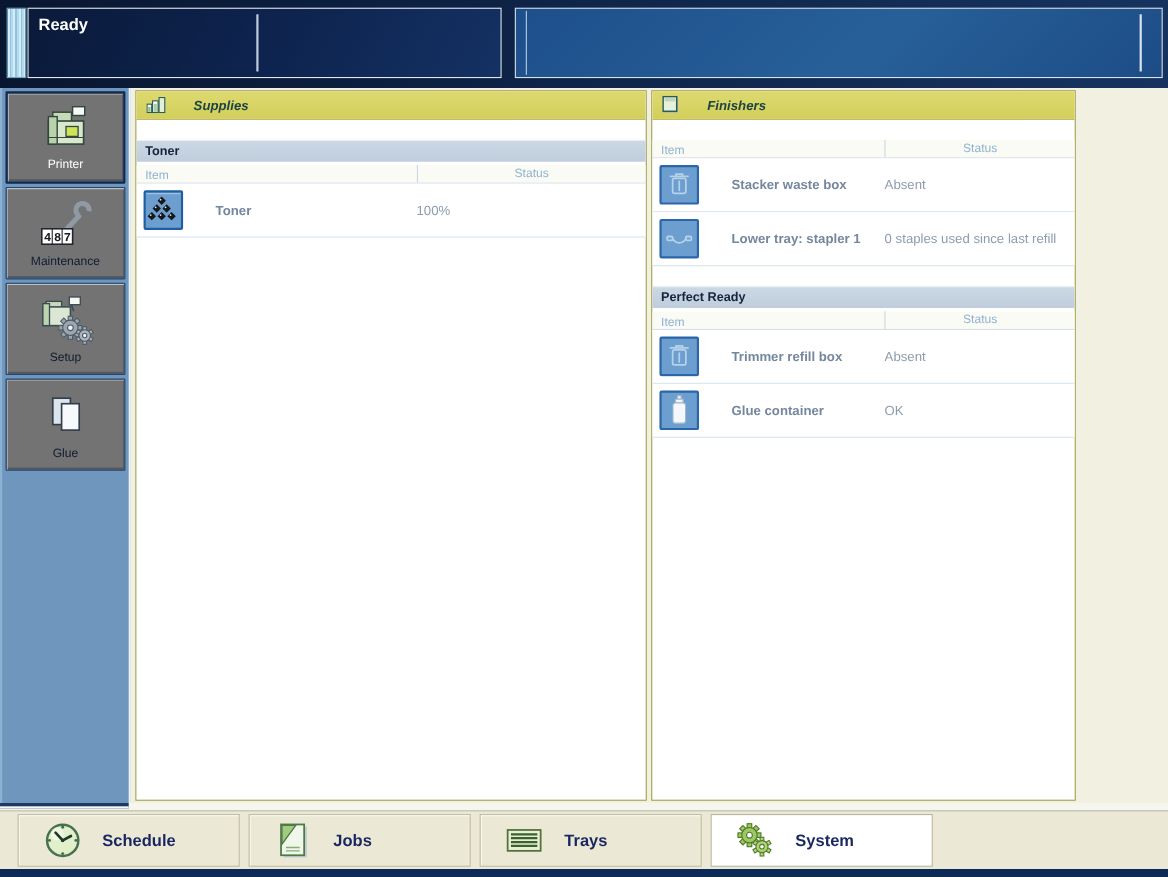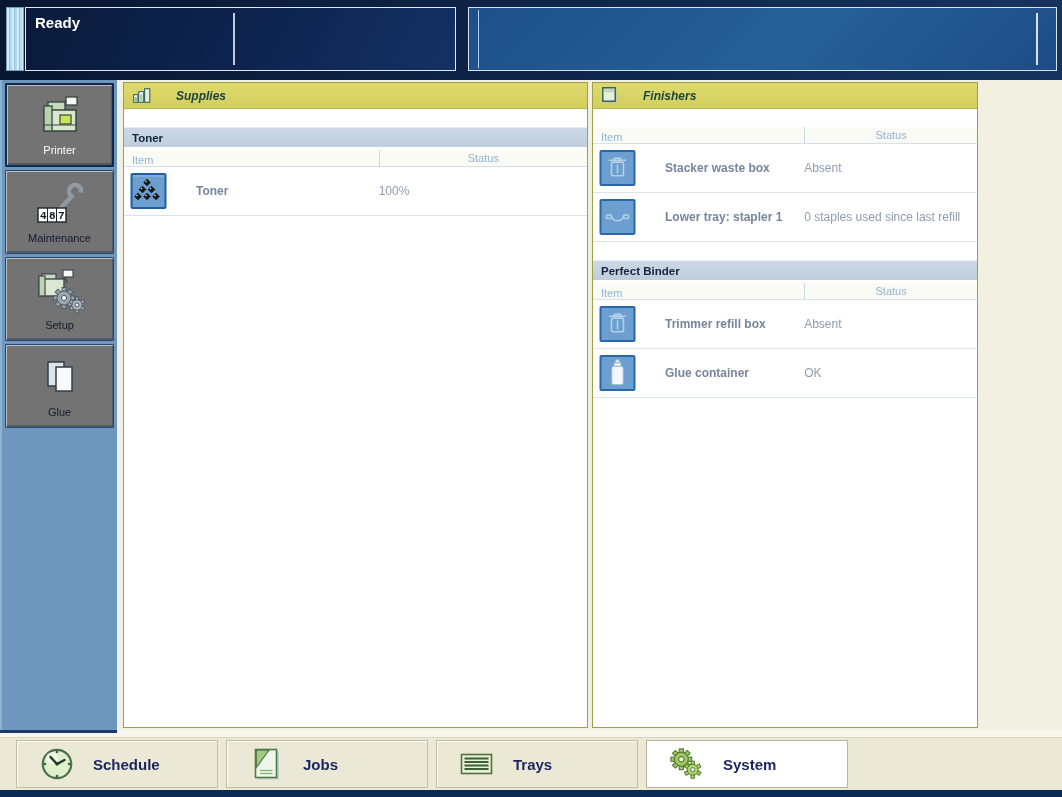--- a/index.html
+++ b/index.html
@@ -276,21 +276,21 @@
     <path d="M12.5 18.5 C15 23.5 22 23.5 24.5 18.5"></path>
                       </g>
                     </svg>
                   </span>
     <span class="row-label">Lower tray: stapler 1</span>
     <span class="row-status">0 staples used since last refill</span>
   </div>
               </div>
   </div>
             <div class="section">
-    <div class="section-bar">Perfect Binder</div>
+    <div class="section-bar">Perfect Ready</div>
     <div class="cols">
       <span class="col-item">Item</span>
       <span class="col-status">Status</span>
     </div>
     <div class="rows">
                 <div class="row">
     <span class="row-icon">
                     <svg width="37" height="37" viewBox="0 0 37 37">
   <rect x="1.5" y="1.5" width="34" height="34" rx="1" fill="#6c9ecf" stroke="#2a66a8" stroke-width="2"></rect>
   <g fill="none" stroke="#b5d2e8" stroke-width="1.6" stroke-linecap="round">

